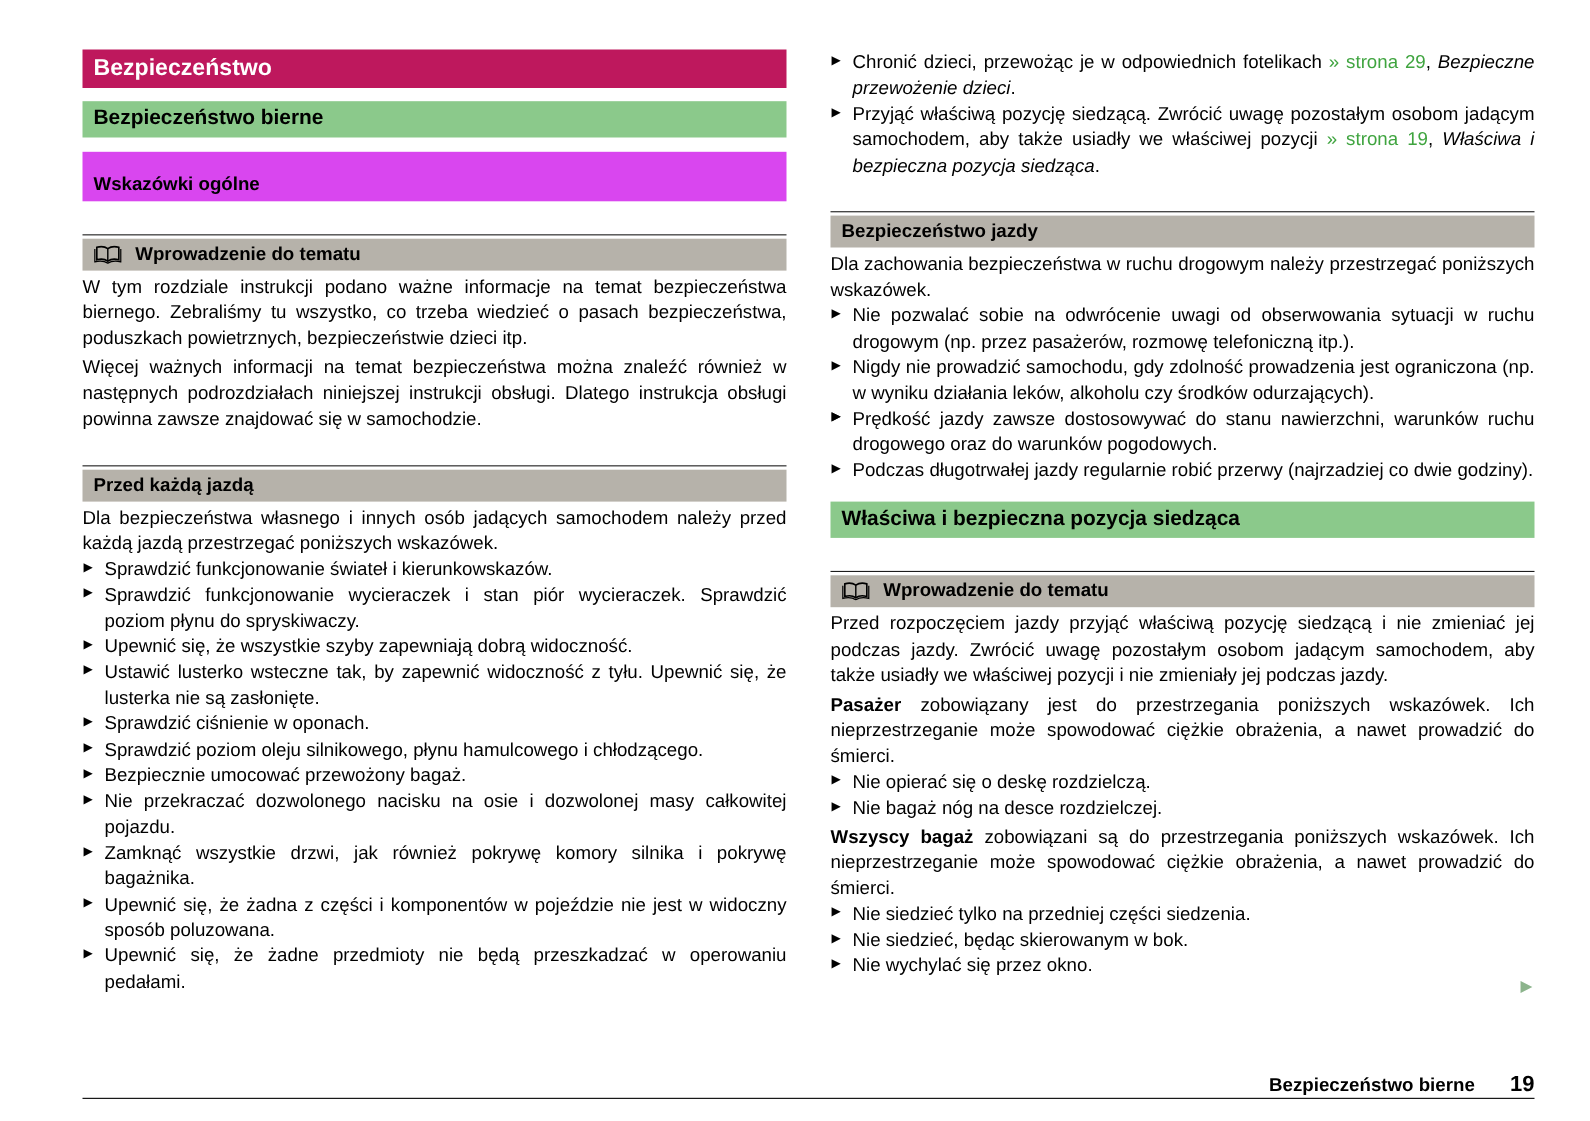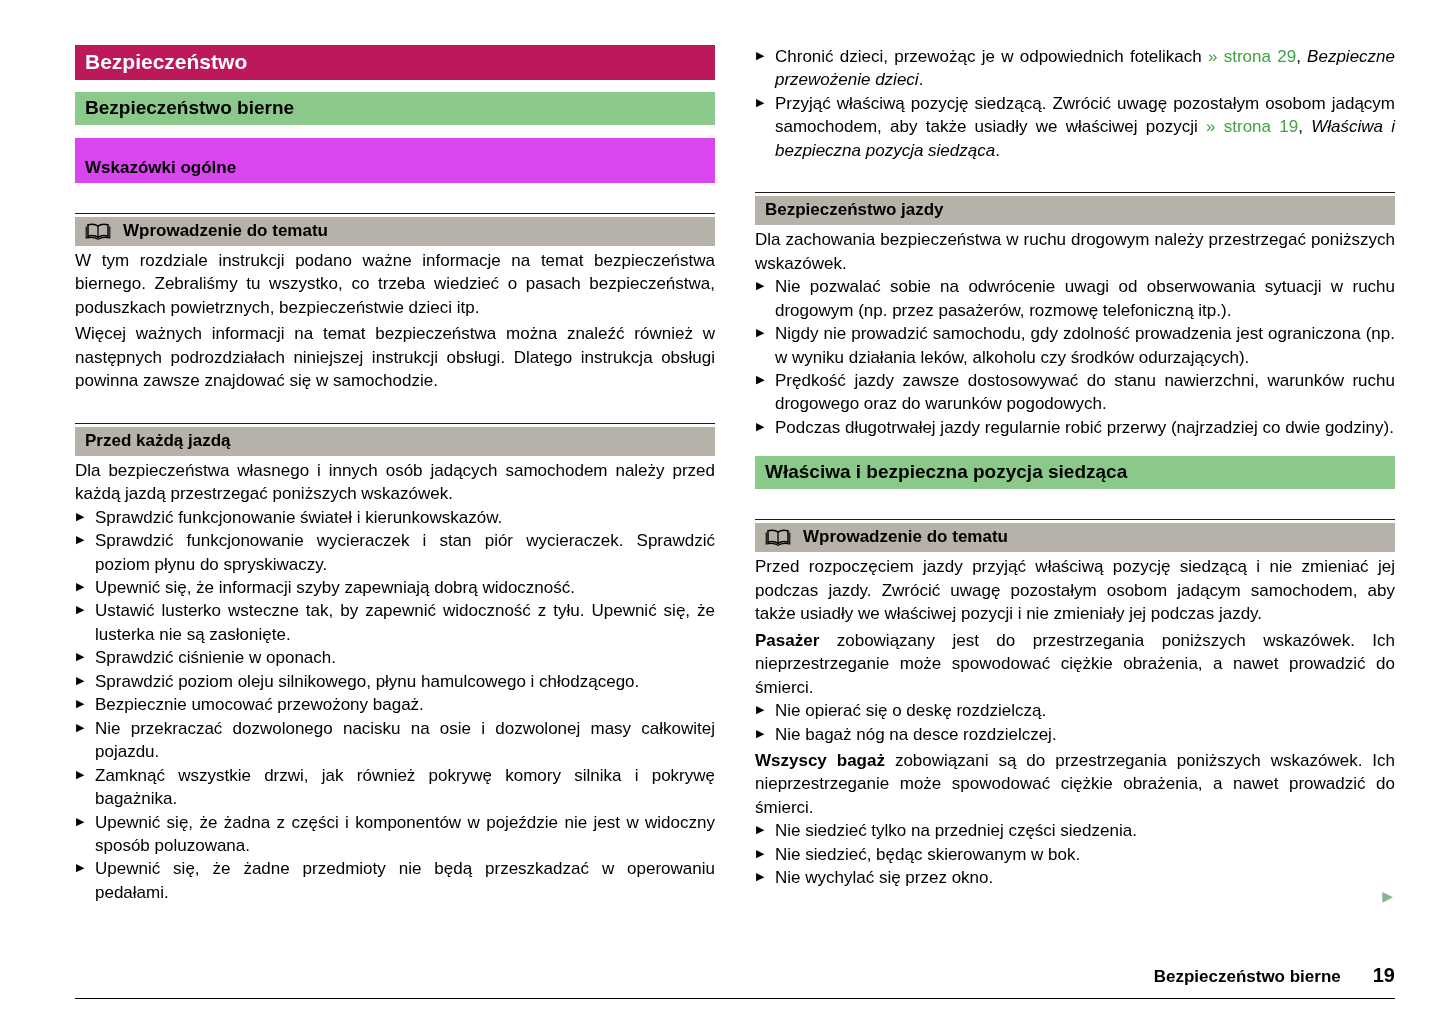--- a/index.html
+++ b/index.html
@@ -115,21 +115,20 @@
     color: #8cb48c;
     font-size: 14px;
   }
 
   .footer {
     position: absolute;
     left: 75px;
     right: 50px;
     bottom: 20px;
     border-bottom: 1px solid #000;
-    padding-bottom: 11px;
     text-align: right;
     font-weight: bold;
   }
   .footer .footer-section {
     font-size: 17px;
   }
   .footer .footer-page {
     font-size: 20px;
     margin-left: 32px;
   }
@@ -167,21 +166,21 @@
         <div class="bar">
           <span>Przed każdą jazdą</span>
         </div>
       </div>
 
       <p class="para">Dla bezpieczeństwa własnego i innych osób jadących samochodem należy przed każdą jazdą przestrzegać poniższych wskazówek.</p>
 
       <ul class="bullets">
         <li><span class="bullet-icon">▶</span><span>Sprawdzić funkcjonowanie świateł i kierunkowskazów.</span></li>
         <li><span class="bullet-icon">▶</span><span>Sprawdzić funkcjonowanie wycieraczek i stan piór wycieraczek. Sprawdzić poziom płynu do spryskiwaczy.</span></li>
-        <li><span class="bullet-icon">▶</span><span>Upewnić się, że informacji szyby zapewniają dobrą widoczność.</span></li>
+        <li><span class="bullet-icon">▶</span><span>Upewnić się, że wszystkie szyby zapewniają dobrą widoczność.</span></li>
         <li><span class="bullet-icon">▶</span><span>Ustawić lusterko wsteczne tak, by zapewnić widoczność z tyłu. Upewnić się, że lusterka nie są zasłonięte.</span></li>
         <li><span class="bullet-icon">▶</span><span>Sprawdzić ciśnienie w oponach.</span></li>
         <li><span class="bullet-icon">▶</span><span>Sprawdzić poziom oleju silnikowego, płynu hamulcowego i chłodzącego.</span></li>
         <li><span class="bullet-icon">▶</span><span>Bezpiecznie umocować przewożony bagaż.</span></li>
         <li><span class="bullet-icon">▶</span><span>Nie przekraczać dozwolonego nacisku na osie i dozwolonej masy całkowitej pojazdu.</span></li>
         <li><span class="bullet-icon">▶</span><span>Zamknąć wszystkie drzwi, jak również pokrywę komory silnika i pokrywę bagażnika.</span></li>
         <li><span class="bullet-icon">▶</span><span>Upewnić się, że żadna z części i komponentów w pojeździe nie jest w widoczny sposób poluzowana.</span></li>
         <li><span class="bullet-icon">▶</span><span>Upewnić się, że żadne przedmioty nie będą przeszkadzać w operowaniu pedałami.</span></li>
       </ul>
     </div>

